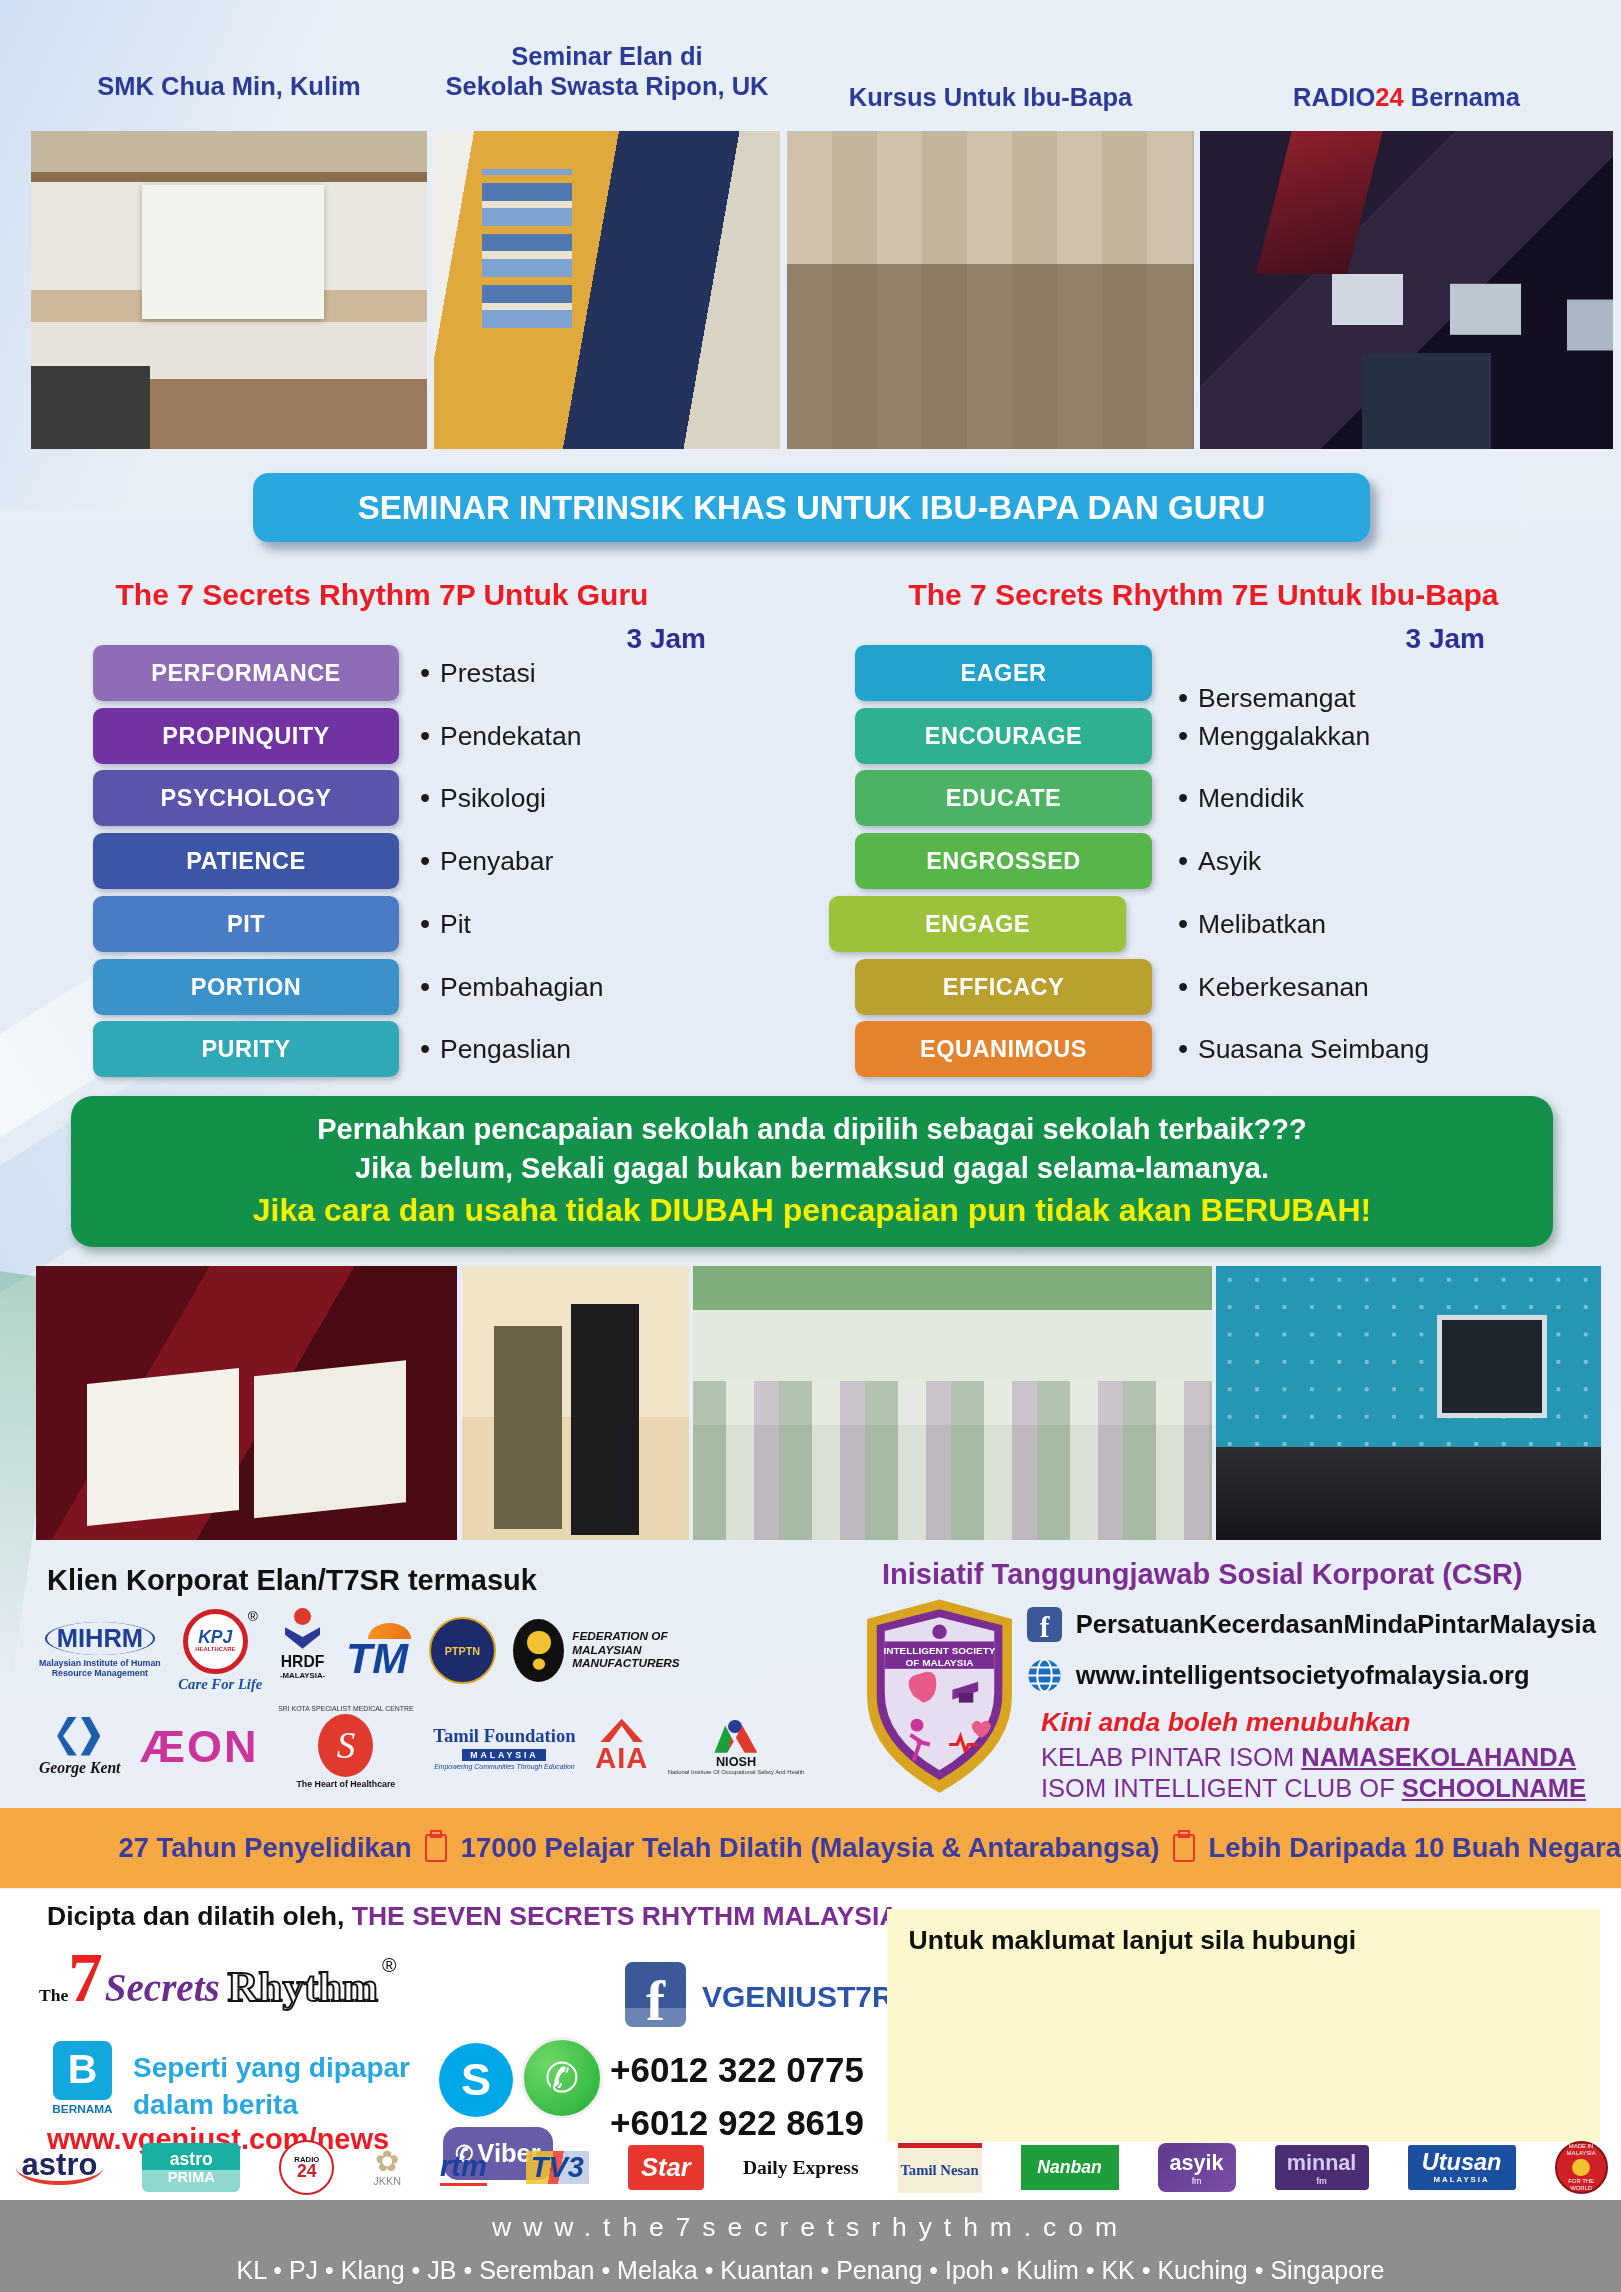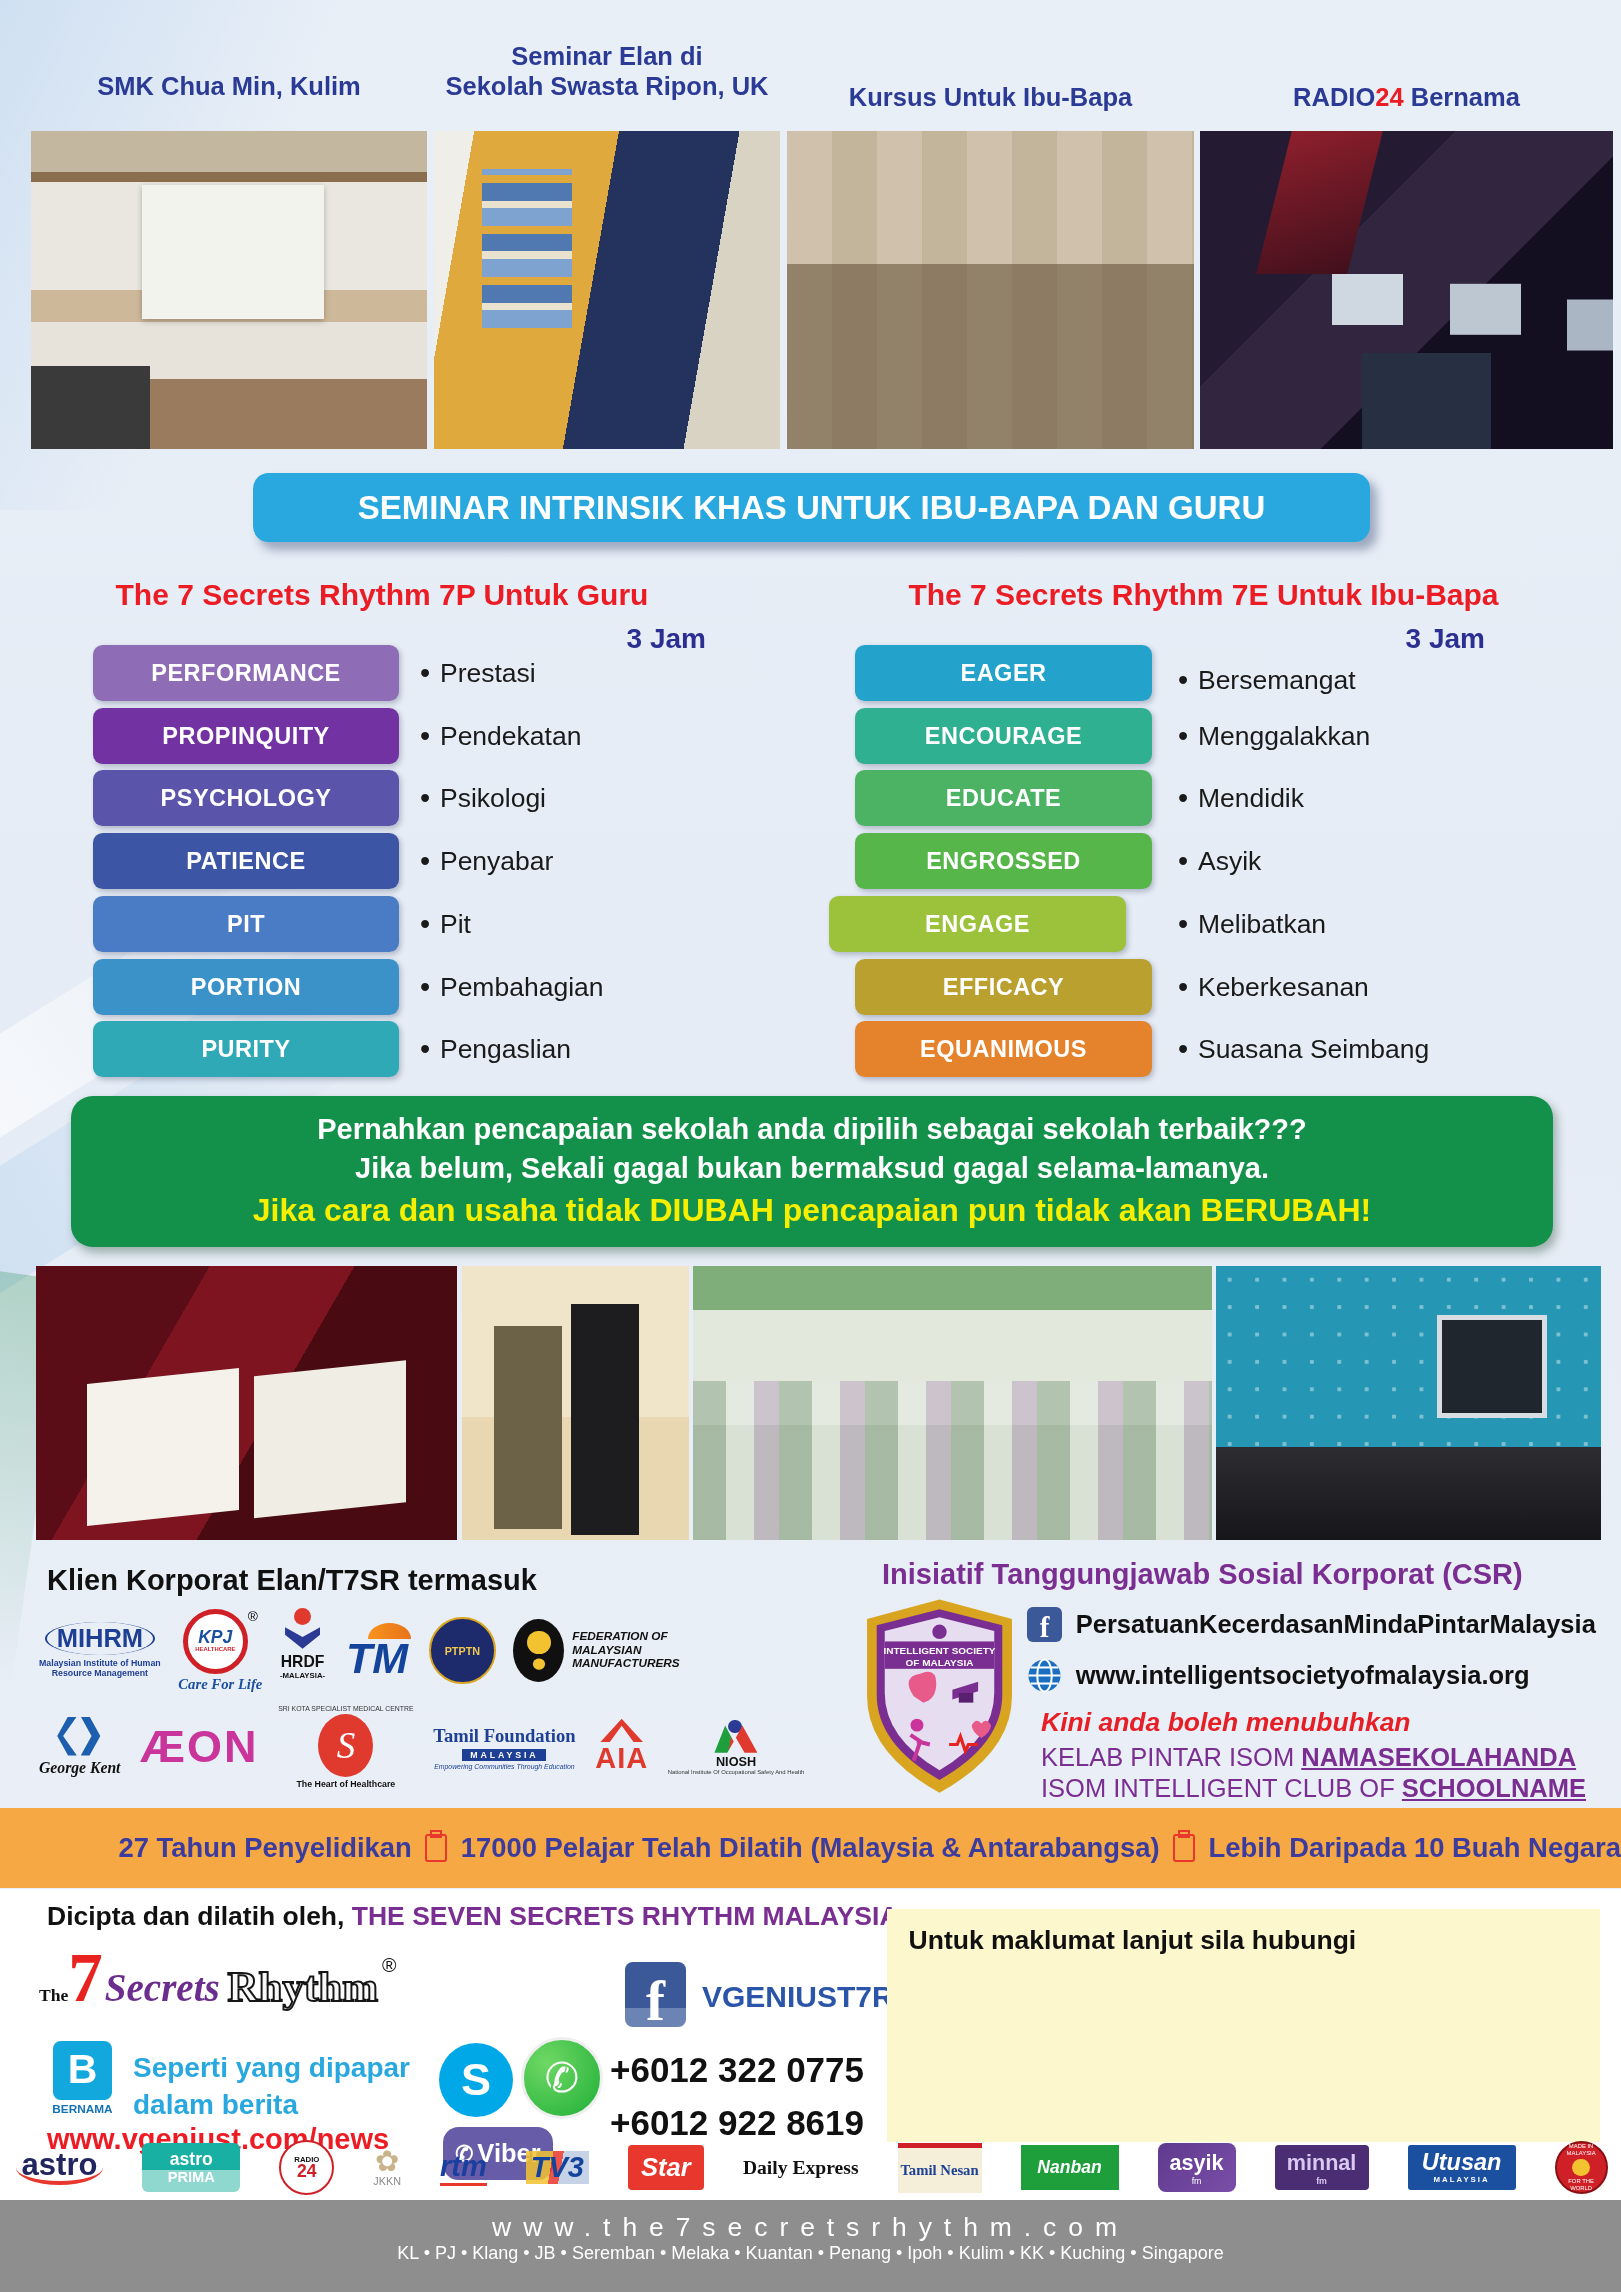--- a/index.html
+++ b/index.html
@@ -200,21 +200,21 @@
   .m-utusan .b{font-size:7.8px;letter-spacing:2px;}
   .m-badge{width:49px;height:49px;border-radius:50%;background:#cf2027;border:2px solid #8a0f14;color:#fff;
      display:flex;flex-direction:column;align-items:center;justify-content:center;line-height:6.9px;}
   .m-badge .a{font-size:5.9px;}
   .m-badge .g{width:17.6px;height:17.6px;border-radius:50%;background:#f2c230;margin:2px 0;}
   .m-badge .b{font-size:5.9px;}
 
   
   .footer{position:absolute;left:0;top:2200px;width:1621px;height:92px;background:#8e8e8e;color:#fff;text-align:center;}
   .footer .url{margin-top:11.8px;font-size:26.5px;letter-spacing:.45em;}
-  .footer .cities{margin-top:0;font-size:18px;}
+  .footer .cities{margin-top:13px;font-size:25px;}
 </style>
 </head>
 <body>
 
 <div class="page">
 
   <div class="deco deco-tl"></div>
   <div class="deco deco-l1"></div>
   <div class="deco deco-l2"></div>
   <div class="deco deco-l3"></div>
@@ -258,21 +258,21 @@
   <div class="prog-dur" style="left:853px;width:632px;top:623px;">3 Jam</div>
 
   <div class="pill" style="left: 855px; width: 297px; top: 645px; background: rgb(35, 163, 204);">EAGER</div>
   <div class="pill" style="left: 855px; width: 297px; top: 708px; background: rgb(46, 176, 145);">ENCOURAGE</div>
   <div class="pill" style="left: 855px; width: 297px; top: 770px; background: rgb(75, 179, 99);">EDUCATE</div>
   <div class="pill" style="left: 855px; width: 297px; top: 833px; background: rgb(87, 182, 73);">ENGROSSED</div>
   <div class="pill" style="left: 829px; width: 297px; top: 896px; background: rgb(156, 193, 59);">ENGAGE</div>
   <div class="pill" style="left: 855px; width: 297px; top: 959px; background: rgb(185, 160, 47);">EFFICACY</div>
   <div class="pill" style="left: 855px; width: 297px; top: 1021px; background: rgb(229, 131, 45);">EQUANIMOUS</div>
 
-  <div class="bullet" style="left:1178px;top:652px;">Bersemangat</div>
+  <div class="bullet" style="left:1178px;top:670px;">Bersemangat</div>
   <div class="bullet" style="left:1178px;top:708px;">Menggalakkan</div>
   <div class="bullet" style="left:1178px;top:770px;">Mendidik</div>
   <div class="bullet" style="left:1178px;top:833px;">Asyik</div>
   <div class="bullet" style="left:1178px;top:896px;">Melibatkan</div>
   <div class="bullet" style="left:1178px;top:959px;">Keberkesanan</div>
   <div class="bullet" style="left:1178px;top:1021px;">Suasana Seimbang</div>
 
   <div class="green" style="background: rgb(19, 145, 74);">
     <div class="l1">Pernahkan pencapaian sekolah anda dipilih sebagai sekolah terbaik???</div>
     <div class="l2">Jika belum, Sekali gagal bukan bermaksud gagal selama-lamanya.</div>

